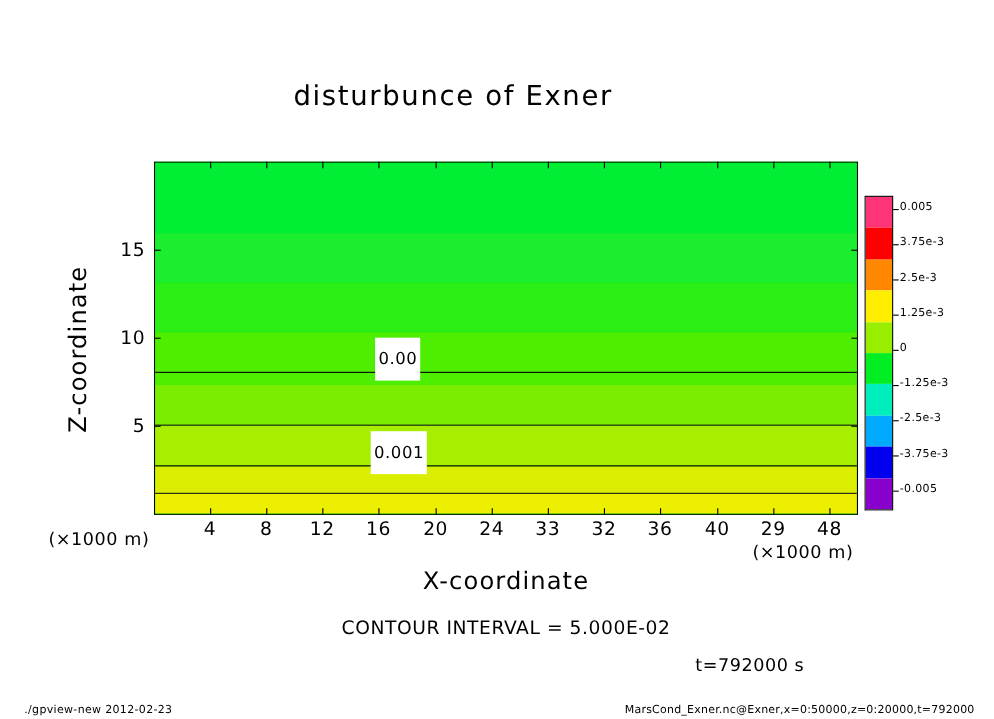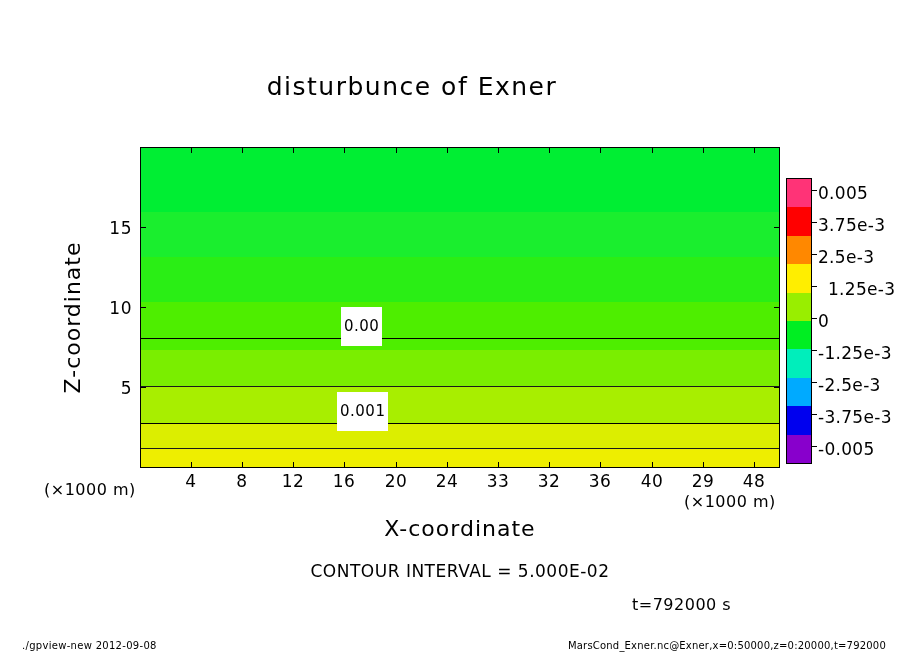--- a/index.html
+++ b/index.html
@@ -145,21 +145,21 @@
     left: 786px; top: 178px;
     width: 26px; height: 286px;
     border: 1.2px solid #000;
     box-sizing: border-box;
     overflow: hidden;
   }
   .cb-cell { width: 100%; }
   .cb-label {
     position: absolute;
     left: 818px;
-    font-size: 17px;
+    font-size: 10px;
     letter-spacing: 0.3px;
     white-space: nowrap;
   }
   .cb-tick {
     position: absolute;
     left: 812px;
     width: 5px; height: 0;
     border-top: 1px solid #000;
   }
 </style>
@@ -268,21 +268,21 @@
 <div class="cb-tick" style="top:286px;"></div>
 <div class="cb-tick" style="top:318px;"></div>
 <div class="cb-tick" style="top:350px;"></div>
 <div class="cb-tick" style="top:382px;"></div>
 <div class="cb-tick" style="top:414px;"></div>
 <div class="cb-tick" style="top:446px;"></div>
 
 <div class="cb-label" style="top:183px;">0.005</div>
 <div class="cb-label" style="top:215px;">3.75e-3</div>
 <div class="cb-label" style="top:247px;">2.5e-3</div>
-<div class="cb-label" style="top:279px;margin-left:10px;">1.25e-3</div>
+<div class="cb-label" style="top:279px;">1.25e-3</div>
 <div class="cb-label" style="top:311px;">0</div>
 <div class="cb-label" style="top:343px;">-1.25e-3</div>
 <div class="cb-label" style="top:375px;">-2.5e-3</div>
 <div class="cb-label" style="top:407px;">-3.75e-3</div>
 <div class="cb-label" style="top:439px;">-0.005</div>
 
-<div class="abs" id="footer-left">./gpview-new   2012-09-08</div>
+<div class="abs" id="footer-left">./gpview-new   2012-02-23</div>
 <div class="abs" id="footer-right">MarsCond_Exner.nc@Exner,x=0:50000,z=0:20000,t=792000</div>
 
 </body></html>

